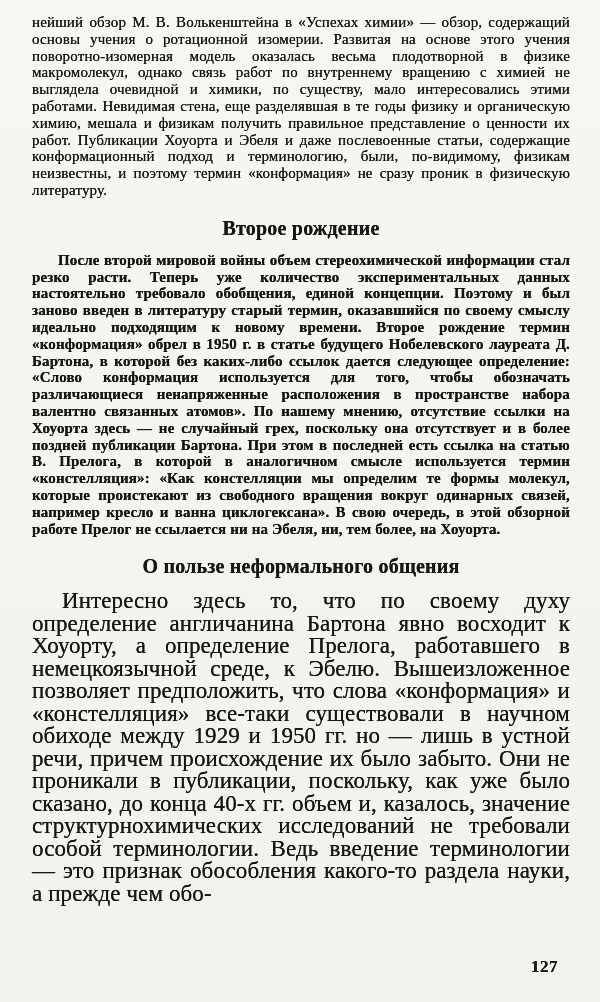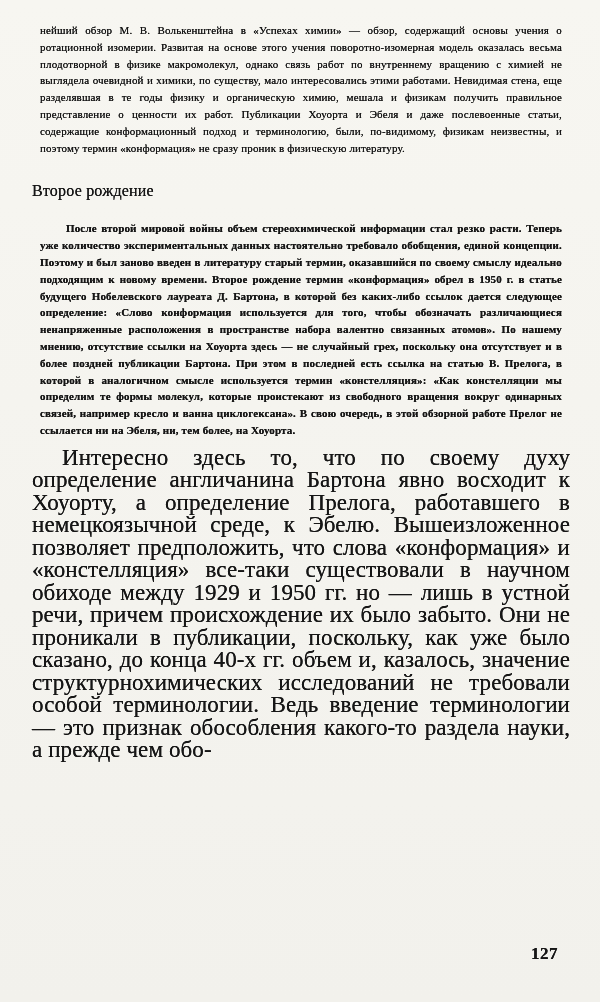--- a/index.html
+++ b/index.html
@@ -16,68 +16,69 @@
   }
   .page {
     position: relative;
     box-sizing: border-box;
     width: 600px;
     height: 1002px;
     padding: 14px 30px 0 32px;
     background: linear-gradient(180deg, #f7f6f1 0%, #f4f3ee 60%, #f2f1ec 100%);
   }
   .para-sm {
-    margin: 8px;
-    font-size: 11px;
+    margin: 0;
+    font-size: 15px;
     line-height: 16.8px;
     text-align: justify;
     letter-spacing: 0.15px;
     text-shadow: 0 0 0.45px currentColor; 
   }
   .para-sm.indent {
     text-indent: 26px;
     font-weight: bold;
   }
   .section-heading {
     margin: 0;
     padding: 18px 0 12px 0;
-    font-size: 16px;
-    font-weight: normal;
-    text-align: left;
+    font-size: 20px;
+    font-weight: bold;
+    text-align: center;
     letter-spacing: 0.2px;
     text-shadow: 0 0 0.5px currentColor;
   }
   .para-lg {
     margin: 0;
     font-size: 23px;
     line-height: 22.5px;
     text-align: justify;
     letter-spacing: 0.1px;
     text-indent: 30px;
     text-shadow: 0 0 0.4px currentColor;
   }
   .page-number {
     position: absolute;
     right: 42px;
-    bottom: 38px;
+    bottom: 25px;
     font-size: 17px;
     font-weight: bold;
     letter-spacing: 0.5px;
     text-shadow: 0 0 0.6px currentColor;
   }
 </style>
 </head>
 <body>
 
 <div class="page">
 
   <p class="para-sm">нейший обзор М. В. Волькенштейна в «Успехах химии» — обзор, содержащий основы учения о ротационной изомерии. Развитая на основе этого учения поворотно-изомерная модель оказалась весьма плодотворной в физике макромолекул, однако связь работ по внутреннему вращению с химией не выглядела очевидной и химики, по существу, мало интересовались этими работами. Невидимая стена, еще разделявшая в те годы физику и органическую химию, мешала и физикам получить правильное представление о ценности их работ. Публикации Хоуорта и Эбеля и даже послевоенные статьи, содержащие конформационный подход и терминологию, были, по-видимому, физикам неизвестны, и поэтому термин «конформация» не сразу проник в физическую литературу.</p>
 
   <h2 class="section-heading">Второе рождение</h2>
 
   <p class="para-sm indent">После второй мировой войны объем стереохимической информации стал резко расти. Теперь уже количество экспериментальных данных настоятельно требовало обобщения, единой концепции. Поэтому и был заново введен в литературу старый термин, оказавшийся по своему смыслу идеально подходящим к новому времени. Второе рождение термин «конформация» обрел в 1950 г. в статье будущего Нобелевского лауреата Д. Бартона, в которой без каких-либо ссылок дается следующее определение: «Слово конформация используется для того, чтобы обозначать различающиеся ненапряженные расположения в пространстве набора валентно связанных атомов». По нашему мнению, отсутствие ссылки на Хоуорта здесь — не случайный грех, поскольку она отсутствует и в более поздней публикации Бартона. При этом в последней есть ссылка на статью В. Прелога, в которой в аналогичном смысле используется термин «констелляция»: «Как констелляции мы определим те формы молекул, которые проистекают из свободного вращения вокруг одинарных связей, например кресло и ванна циклогексана». В свою очередь, в этой обзорной работе Прелог не ссылается ни на Эбеля, ни, тем более, на Хоуорта.</p>
 
+  <h2 class="section-heading">О пользе неформального общения</h2>
 
   <p class="para-lg">Интересно здесь то, что по своему духу определение англичанина Бартона явно восходит к Хоуорту, а определение Прелога, работавшего в немецкоязычной среде, к Эбелю. Вышеизложенное позволяет предположить, что слова «конформация» и «констелляция» все-таки существовали в научном обиходе между 1929 и 1950 гг. но — лишь в устной речи, причем происхождение их было забыто. Они не проникали в публикации, поскольку, как уже было сказано, до конца 40-х гг. объем и, казалось, значение структурнохимических исследований не требовали особой терминологии. Ведь введение терминологии — это признак обособления какого-то раздела науки, а прежде чем обо-</p>
 
   <div class="page-number">127</div>
 
 </div>
 
 </body></html>

